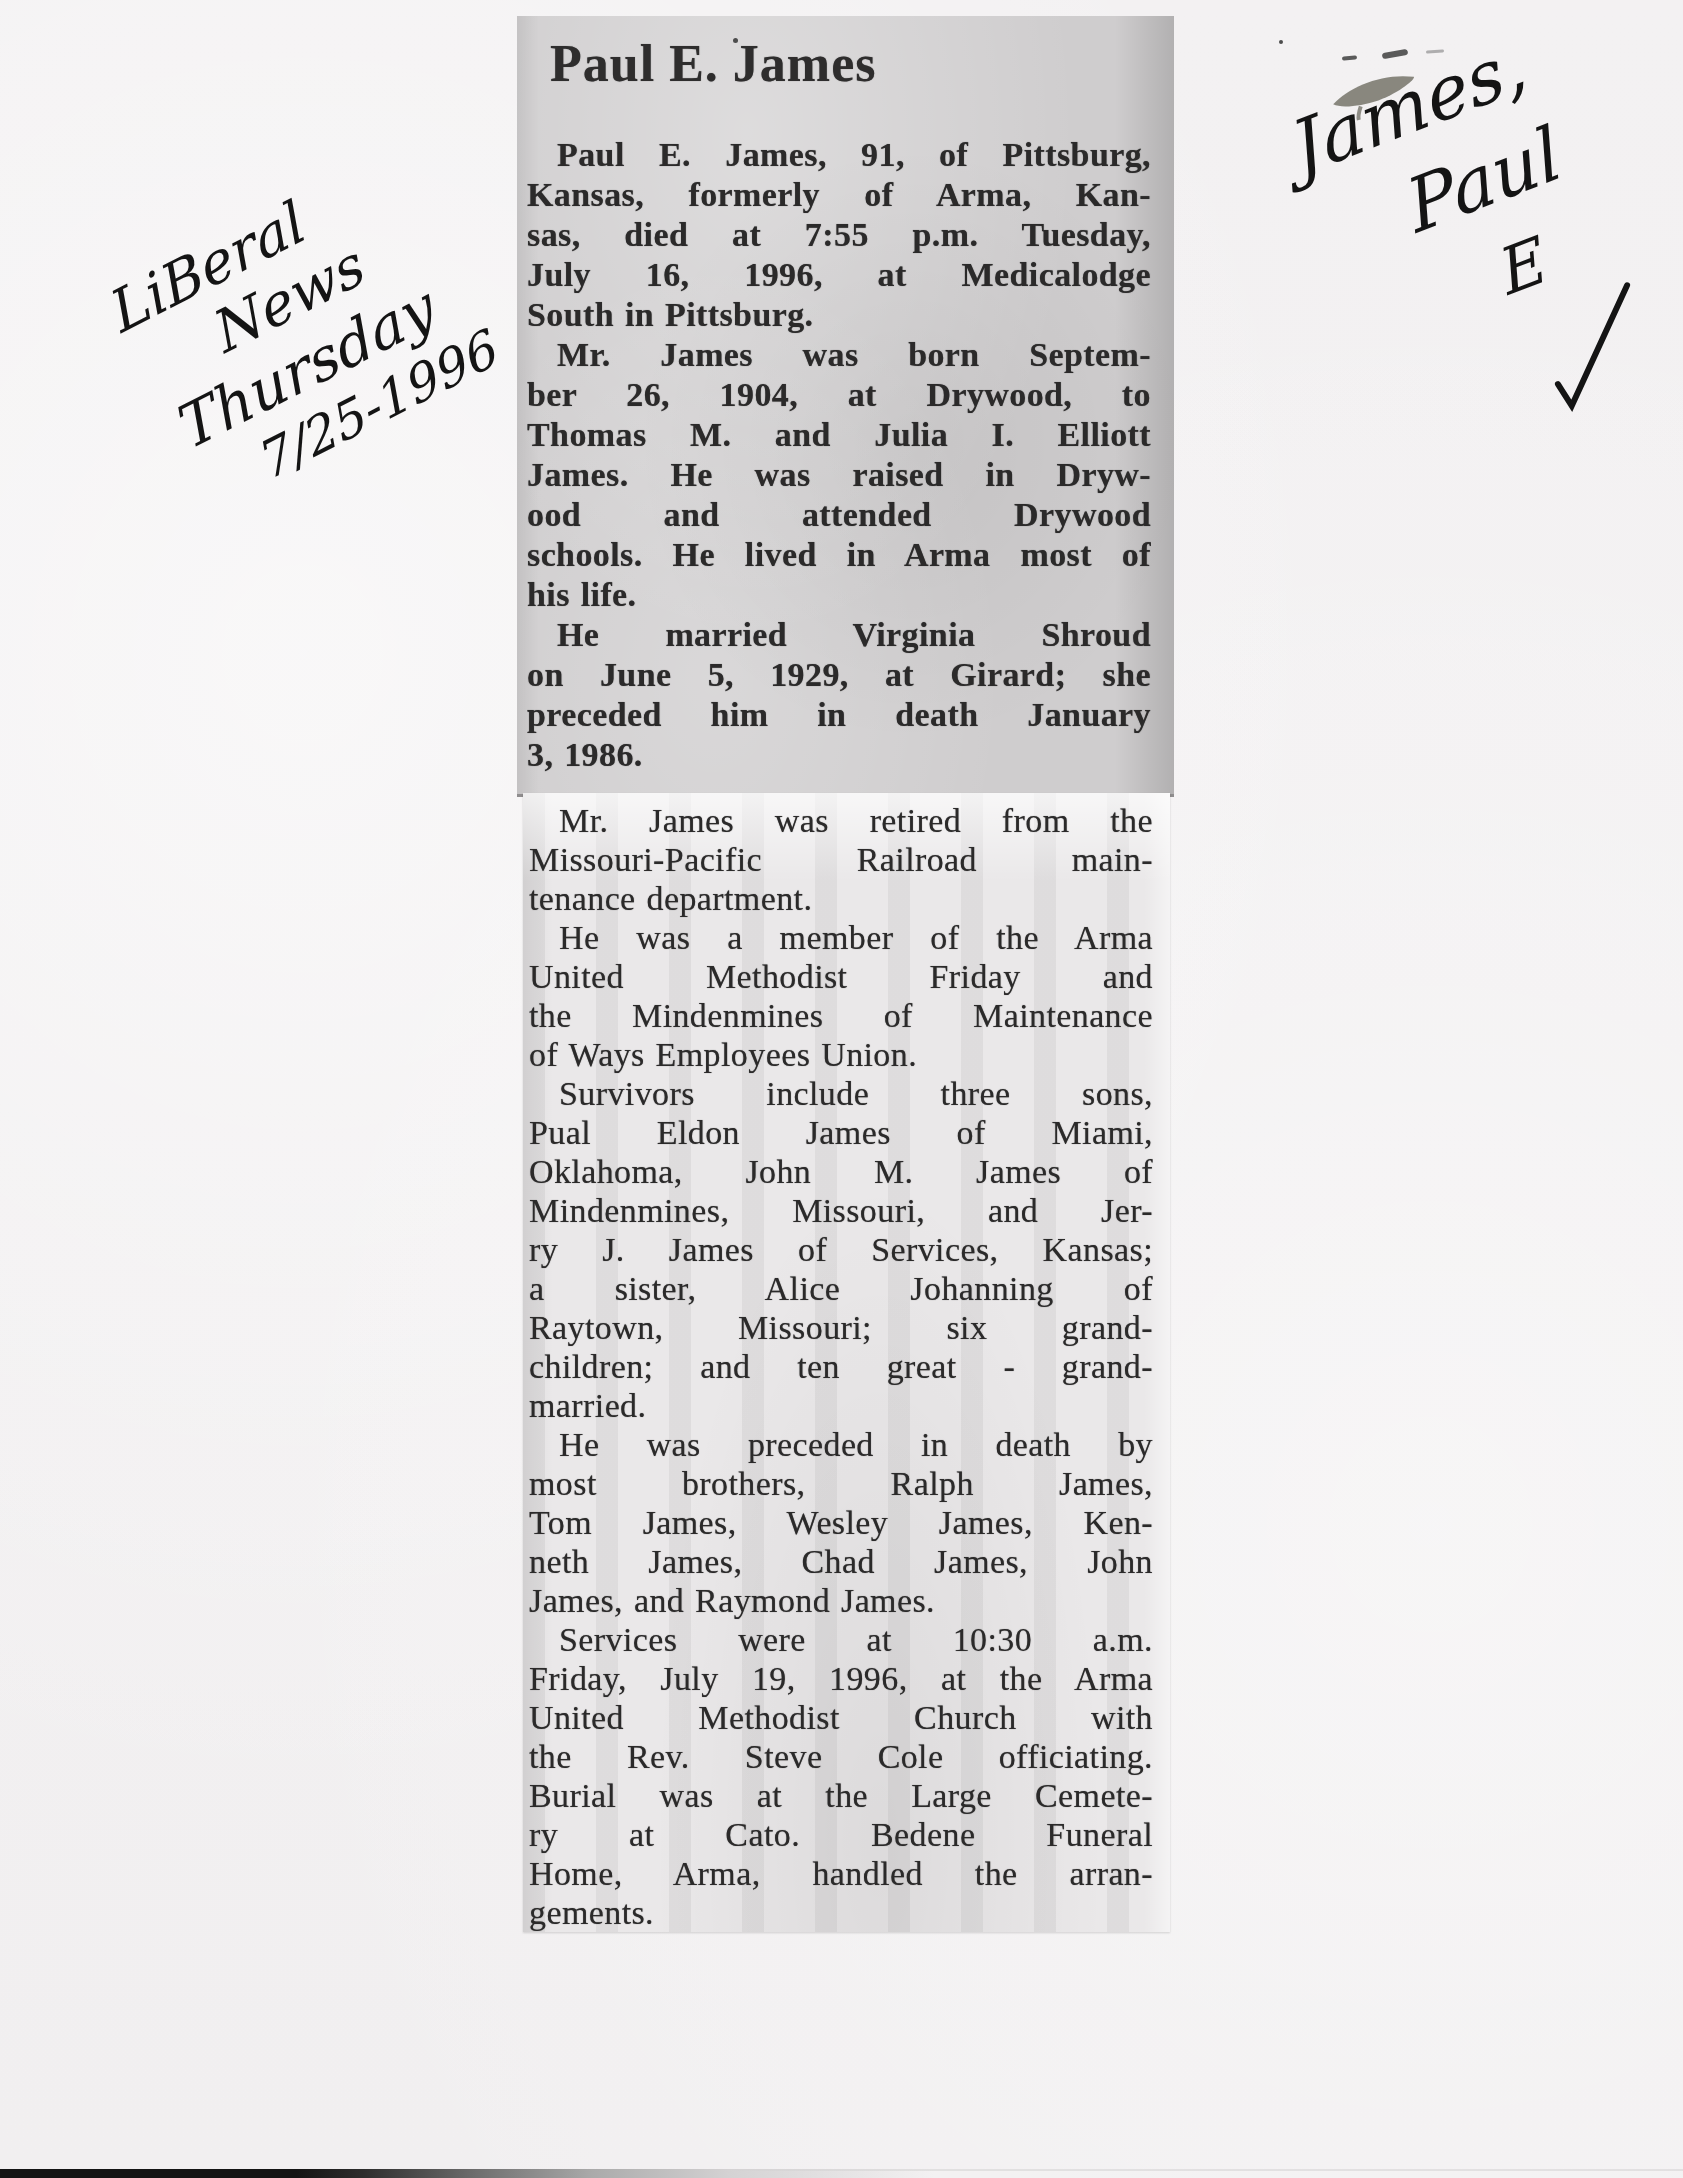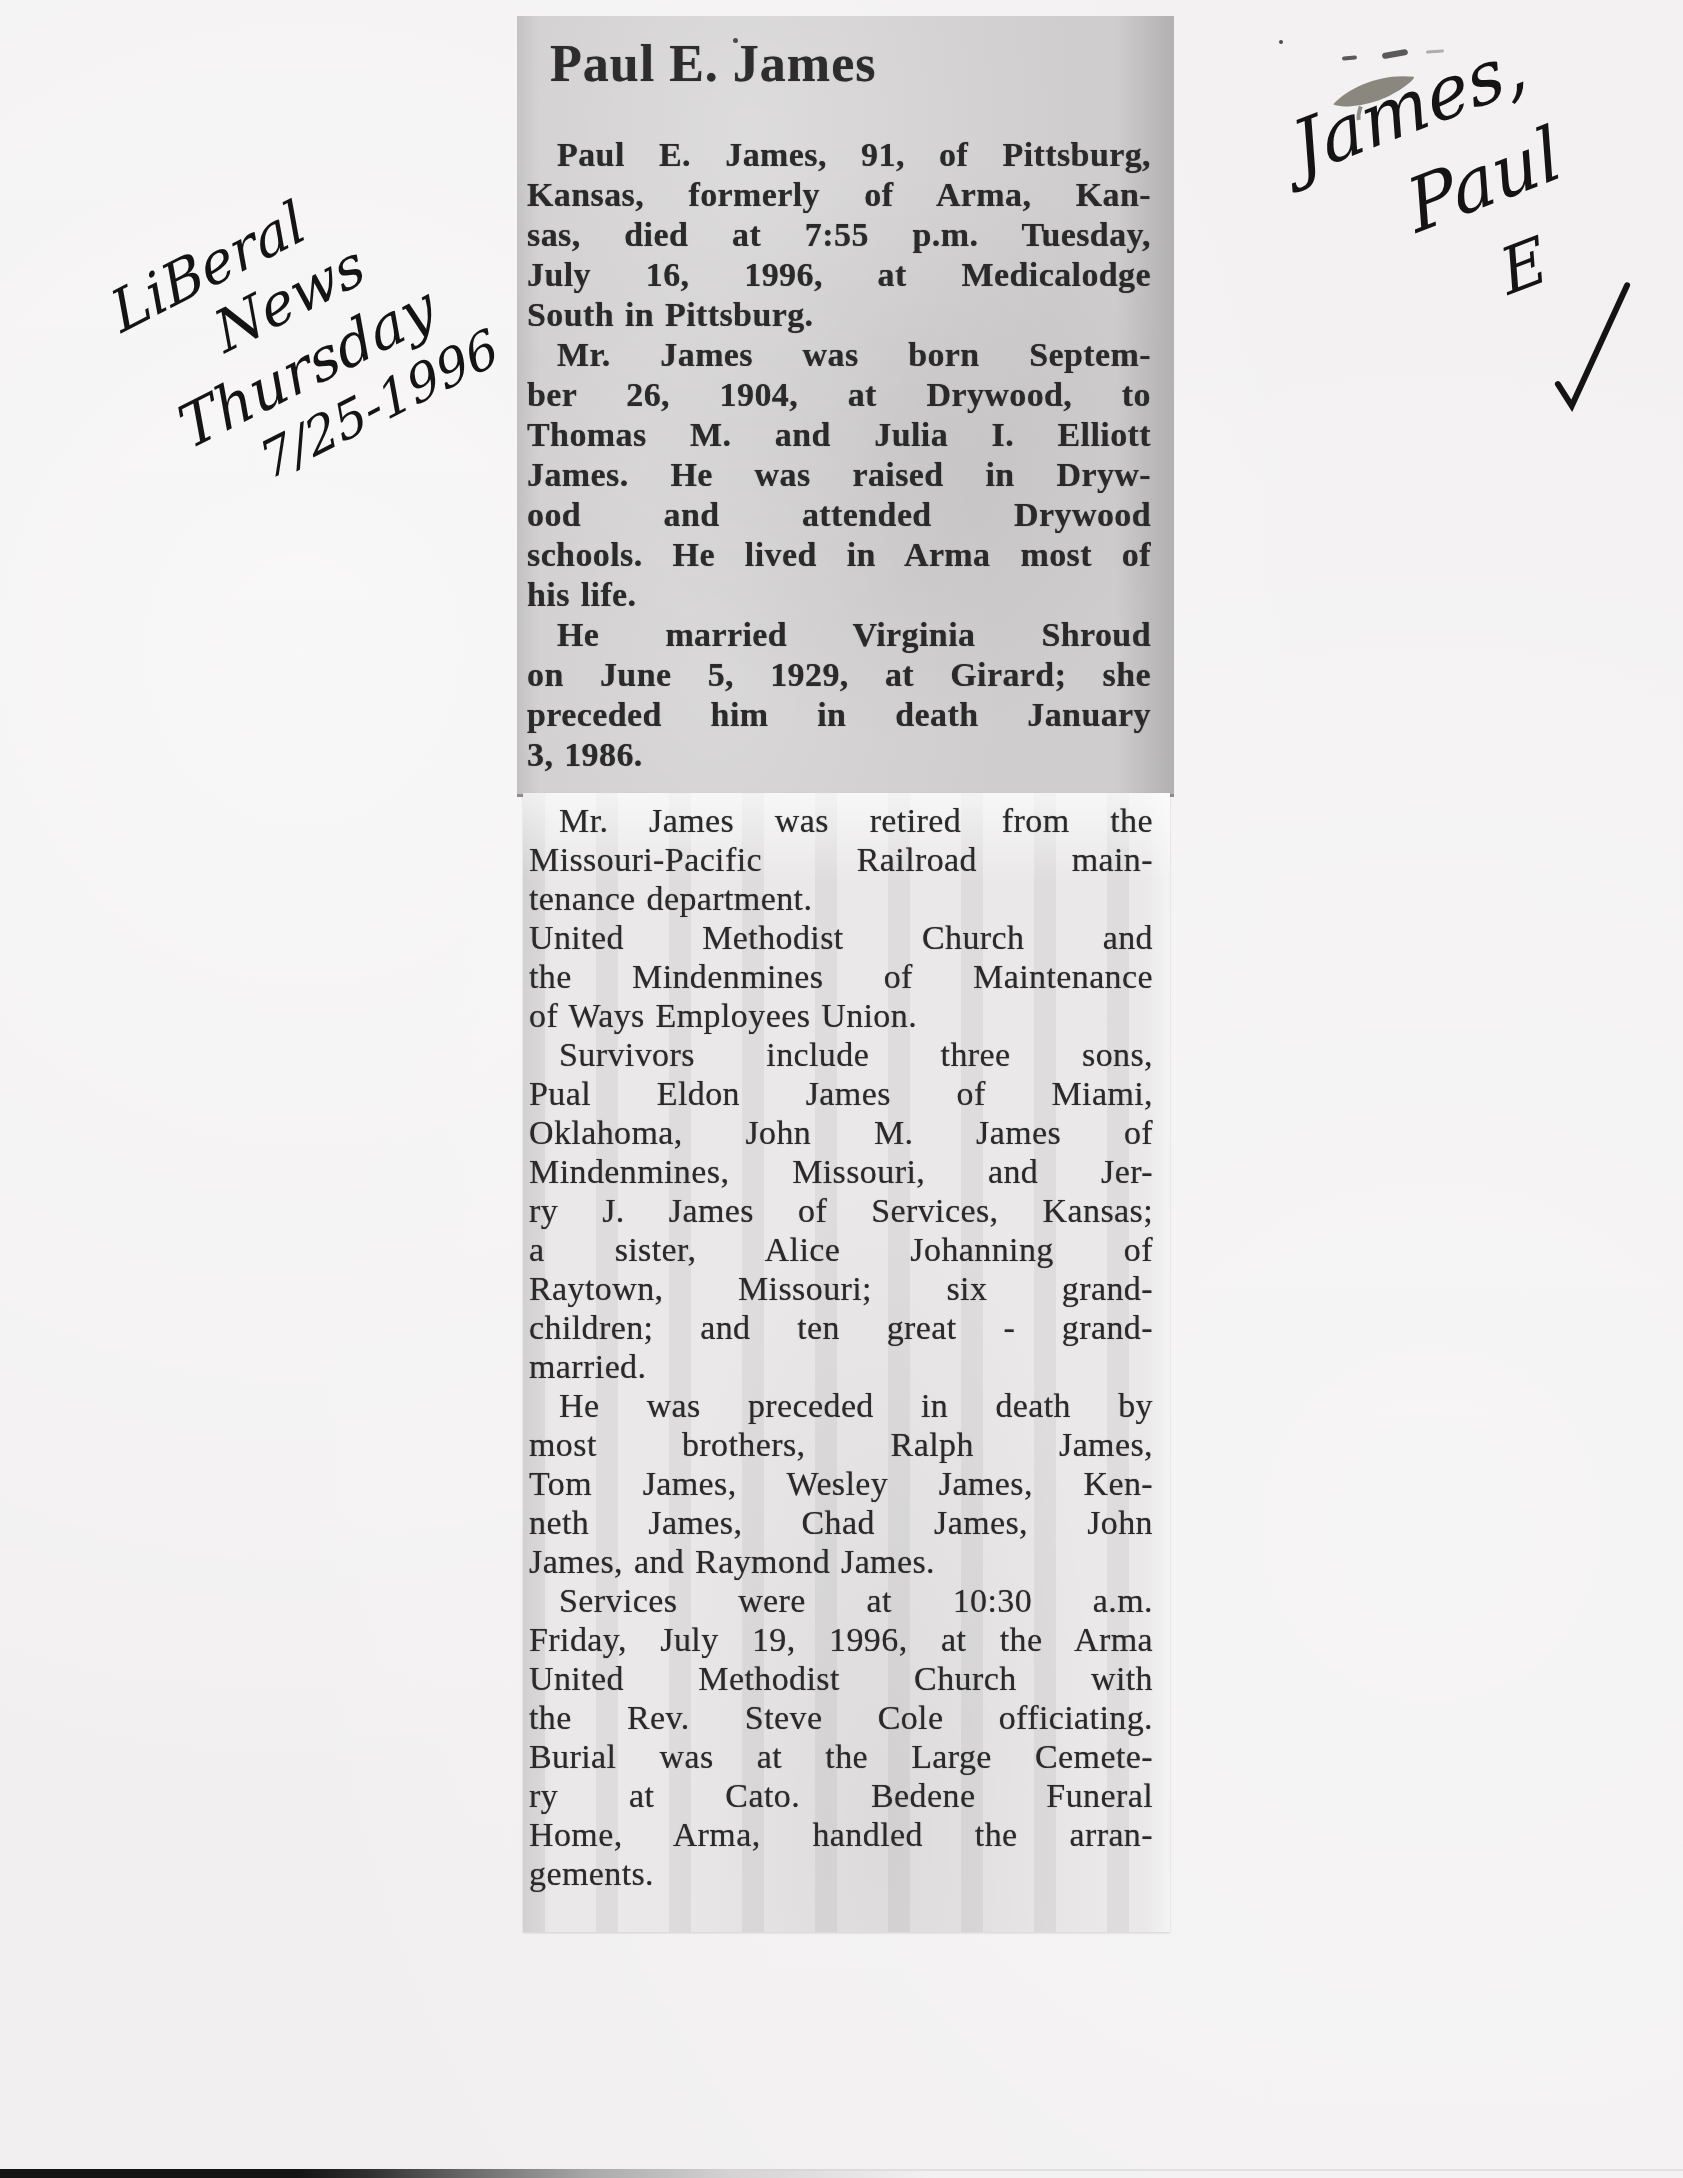--- a/index.html
+++ b/index.html
@@ -111,21 +111,22 @@
       <path d="M2,38 C18,20 52,6 84,10 C86,12 70,26 48,34 C30,40 10,42 2,38 Z" fill="#75746a" opacity="0.85"></path>
       <path d="M30,40 C28,46 27,50 28,54" stroke="#75746a" stroke-width="4" fill="none" opacity="0.8"></path>
     </svg>
   </div>
 
   <div class="clip-bottom">
     <div class="textcol textcol-bottom">
         <div class="line first">Mr. James was retired from the</div>
         <div class="line">Missouri-Pacific Railroad main-</div>
         <div class="line last">tenance department.</div>
-        <div class="line">United Methodist Church and</div>
+        <div class="line first">He was a member of the Arma</div>
+        <div class="line">United Methodist Friday and</div>
         <div class="line">the Mindenmines of Maintenance</div>
         <div class="line last">of Ways Employees Union.</div>
         <div class="line first">Survivors include three sons,</div>
         <div class="line">Pual Eldon James of Miami,</div>
         <div class="line">Oklahoma, John M. James of</div>
         <div class="line">Mindenmines, Missouri, and Jer-</div>
         <div class="line">ry J. James of Services, Kansas;</div>
         <div class="line">a sister, Alice Johanning of</div>
         <div class="line">Raytown, Missouri; six grand-</div>
         <div class="line">children; and ten great - grand-</div>

